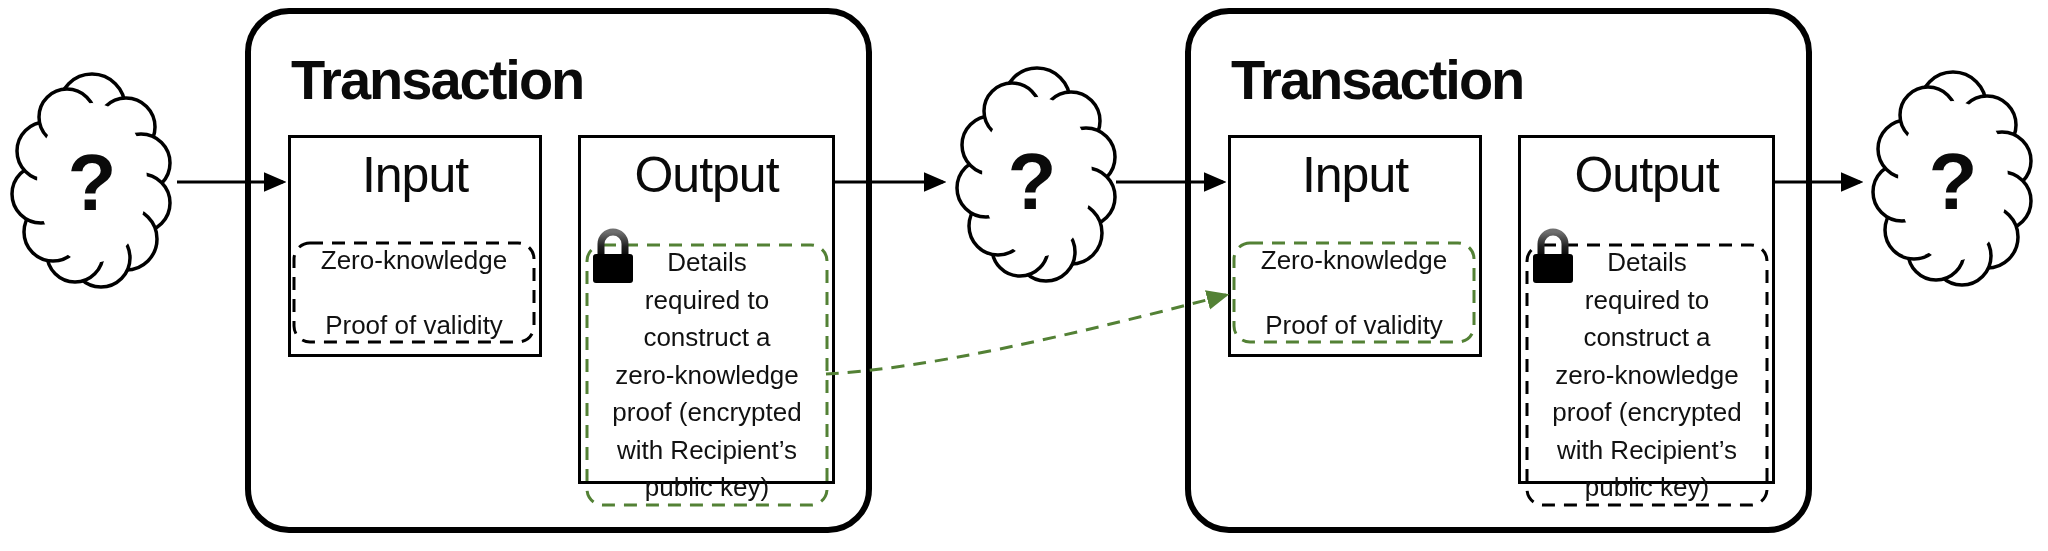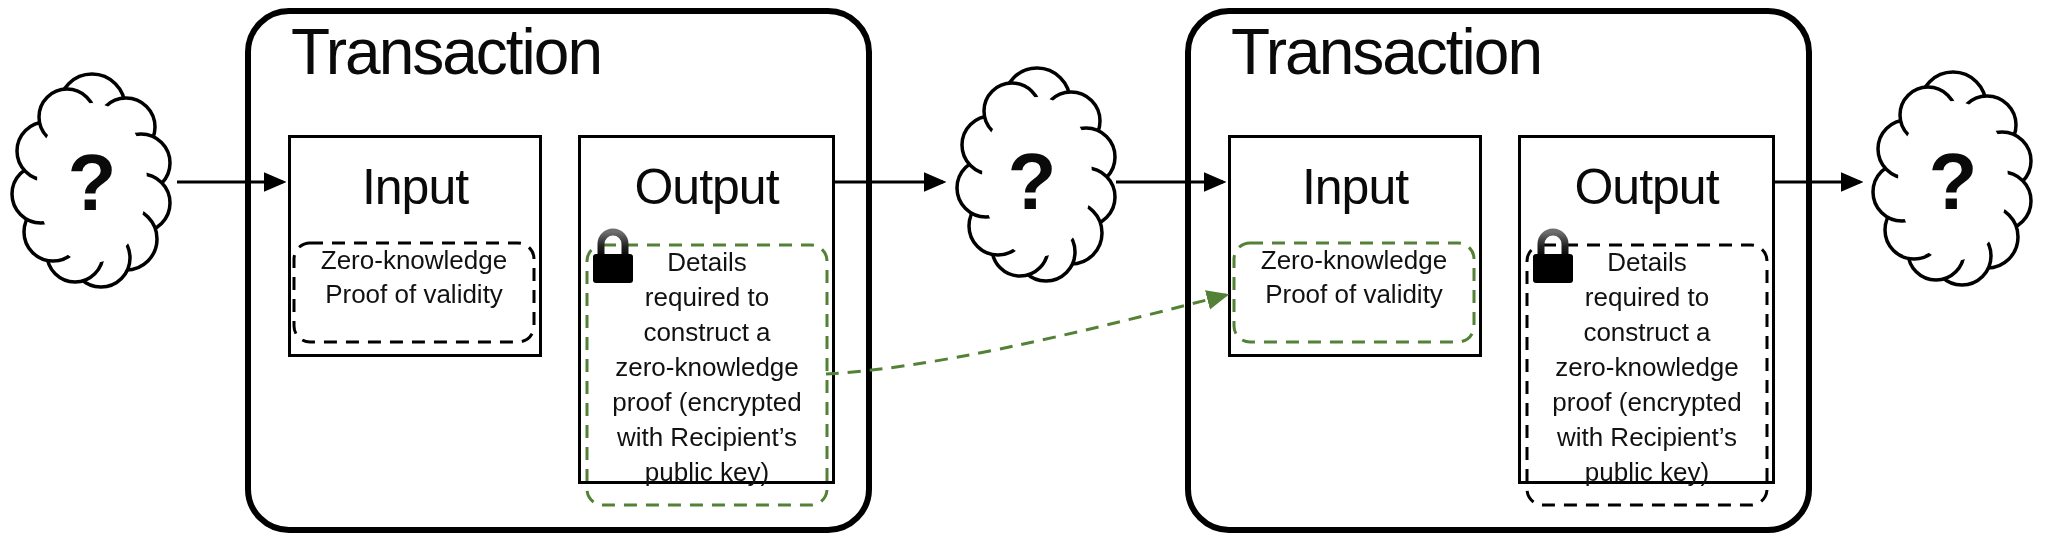--- a/index.html
+++ b/index.html
@@ -21,30 +21,30 @@
 
   
   .arrow { stroke:#000000; stroke-width:3px; fill:none; }
   .green-curve { stroke:#538135; stroke-width:3px; fill:none; stroke-dasharray:13 9; }
 
   
   .tx { position:absolute; top:8px; width:627px; height:525px; box-sizing:border-box;
         border:6px solid #000; border-radius:44px; background:transparent; }
   .tx-1 { left:245px; }
   .tx-2 { left:1185px; }
-  .tx-title { position:absolute; left:40px; top:2px; font-size:64px; letter-spacing:-2px;
-              line-height:1.15; white-space:nowrap; color:#0a0a0a; }
+  .tx-title { position:absolute; left:40px; top:34px; font-size:56px; letter-spacing:-2px;
+              line-height:1.15; white-space:nowrap; color:#0a0a0a;font-weight:bold; }
 
   .iobox { position:absolute; box-sizing:border-box; border:3px solid #000; background:transparent; }
   .iobox.input  { left:37px;  top:121px; width:254px; height:222px; }
   .iobox.output { left:327px; top:121px; width:257px; height:349px; }
-  .iolabel { margin-top:20px; text-align:center; font-size:50px; letter-spacing:-1px; color:#0a0a0a; }
+  .iolabel { margin-top:8px; text-align:center; font-size:50px; letter-spacing:-1px; color:#0a0a0a; }
 
   
-  .note { position:absolute; display:flex; flex-direction:column; justify-content:flex-start;
+  .note { position:absolute; display:flex; flex-direction:column; justify-content:space-between;
           align-items:center; text-align:center; font-size:26px; line-height:34px; color:#111; }
   .note-in-1  { left:294px;  top:243px; width:240px; height:99px; }
   .note-out-1 { left:587px;  top:245px; width:240px; height:260px; line-height:35px; }
   .note-in-2  { left:1234px; top:243px; width:240px; height:99px; }
   .note-out-2 { left:1527px; top:245px; width:240px; height:260px; line-height:35px; }
 
   
   .qmark { position:absolute; width:110px; height:110px; display:flex; align-items:center;
            justify-content:center; font-size:80px; font-weight:bold; color:#0a0a0a; }
   .q-1 { left:37px;   top:128px; }

